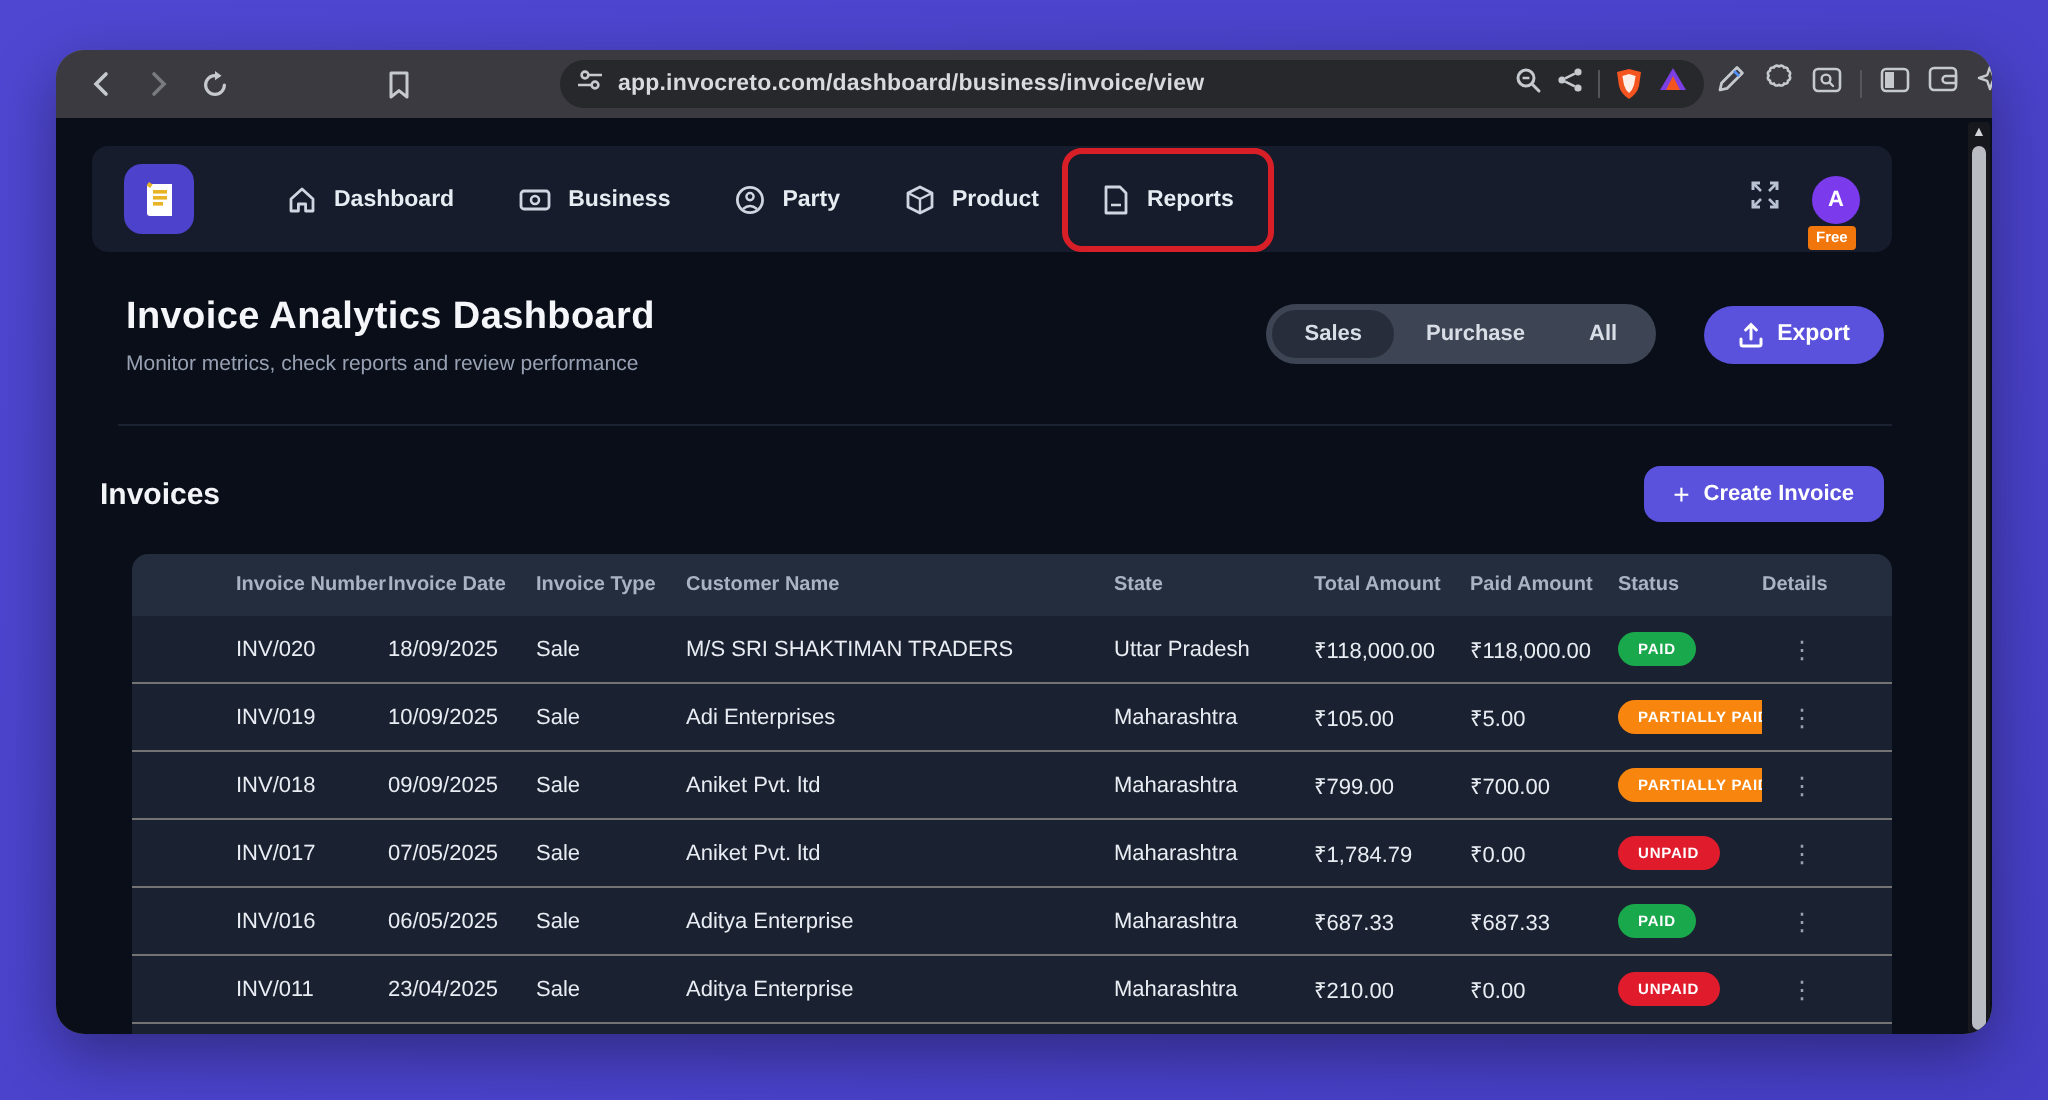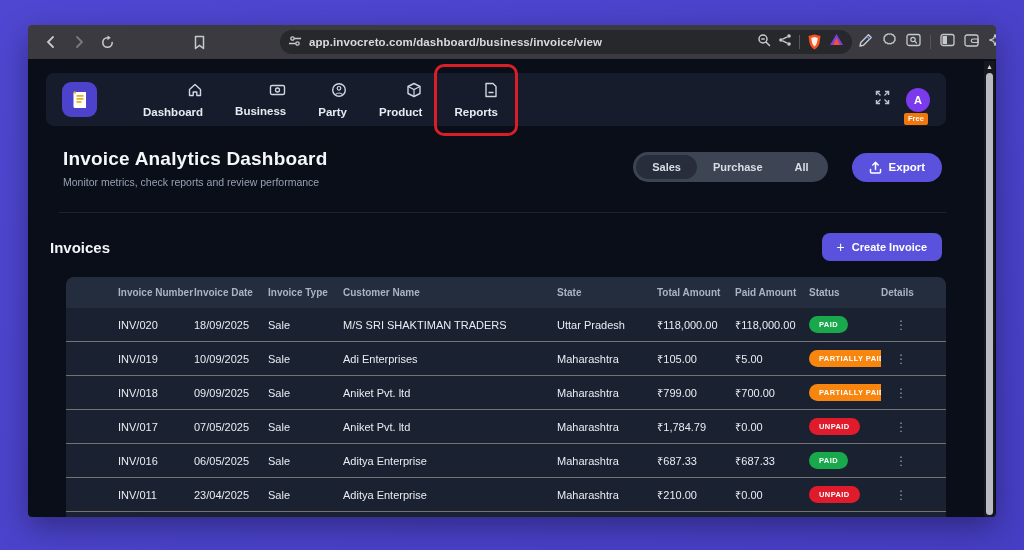--- a/index.html
+++ b/index.html
@@ -5,21 +5,21 @@
   * { margin:0; padding:0; box-sizing:border-box; }
   html,body { width:1024px; height:550px; overflow:hidden; }
   body {
     font-family:"Liberation Sans", sans-serif;
     background:linear-gradient(145deg,#4f47d1 0%,#463ec4 100%);
     position:relative;
   }
   
   .window {
     position:absolute; left:28px; right:28px; top:25px; bottom:33px;
-    border-radius:4px; overflow:hidden; background:#737373;
+    border-radius:14px; overflow:hidden; background:#737373;
     box-shadow:0 10px 30px rgba(0,0,0,.35);
   }
   .toolbar {
     height:34px; background:#3a3a40; display:flex; align-items:center;
     padding:0 12px; gap:6px;
   }
   .tbtn { width:22px; height:22px; display:flex; align-items:center; justify-content:center;
     border-radius:50%; color:#c6cacf; flex:none; }
   .tbtn svg { display:block; }
   .dim { opacity:.45; }
@@ -47,22 +47,22 @@
   .scroll-thumb { position:absolute; top:12px; bottom:2px; left:2px; width:7px;
     background:#b9bdc3; border-radius:4px; }
   
   .app { position:absolute; left:18px; right:50px; top:0; bottom:0; }
   .appnav {
     margin-top:14px; height:53px; background:#161c2b; border-radius:8px;
     display:flex; align-items:center; padding:0 16px; gap:8px;
   }
   .logo { width:35px; height:35px; border-radius:9px; background:#4c42cb;
     display:flex; align-items:center; justify-content:center; margin-right:26px; }
-  .navitem { display:flex; align-items:flex-end; gap:8px; padding:8px 12px;
-    color:#e7ebf2; font-size:11.5px; font-weight:bold; cursor:pointer; position:relative;flex-direction:column; }
+  .navitem { display:flex; align-items:center; gap:8px; padding:8px 12px;
+    color:#e7ebf2; font-size:11.5px; font-weight:bold; cursor:pointer; position:relative; }
   .navitem svg { flex:none; }
   .annotation {
     position:absolute; left:-8px; right:-8px; top:-10px; bottom:-10px;
     border:3px solid #d81f28; border-radius:10px; pointer-events:none;
   }
   .nav-right { margin-left:auto; display:flex; align-items:center; gap:16px; }
   .avatar-wrap { position:relative; width:24px; height:24px; }
   .avatar { width:24px; height:24px; border-radius:50%; background:#7c3aed;
     color:#fff; font-size:11px; font-weight:bold; display:flex;
     align-items:center; justify-content:center; }

